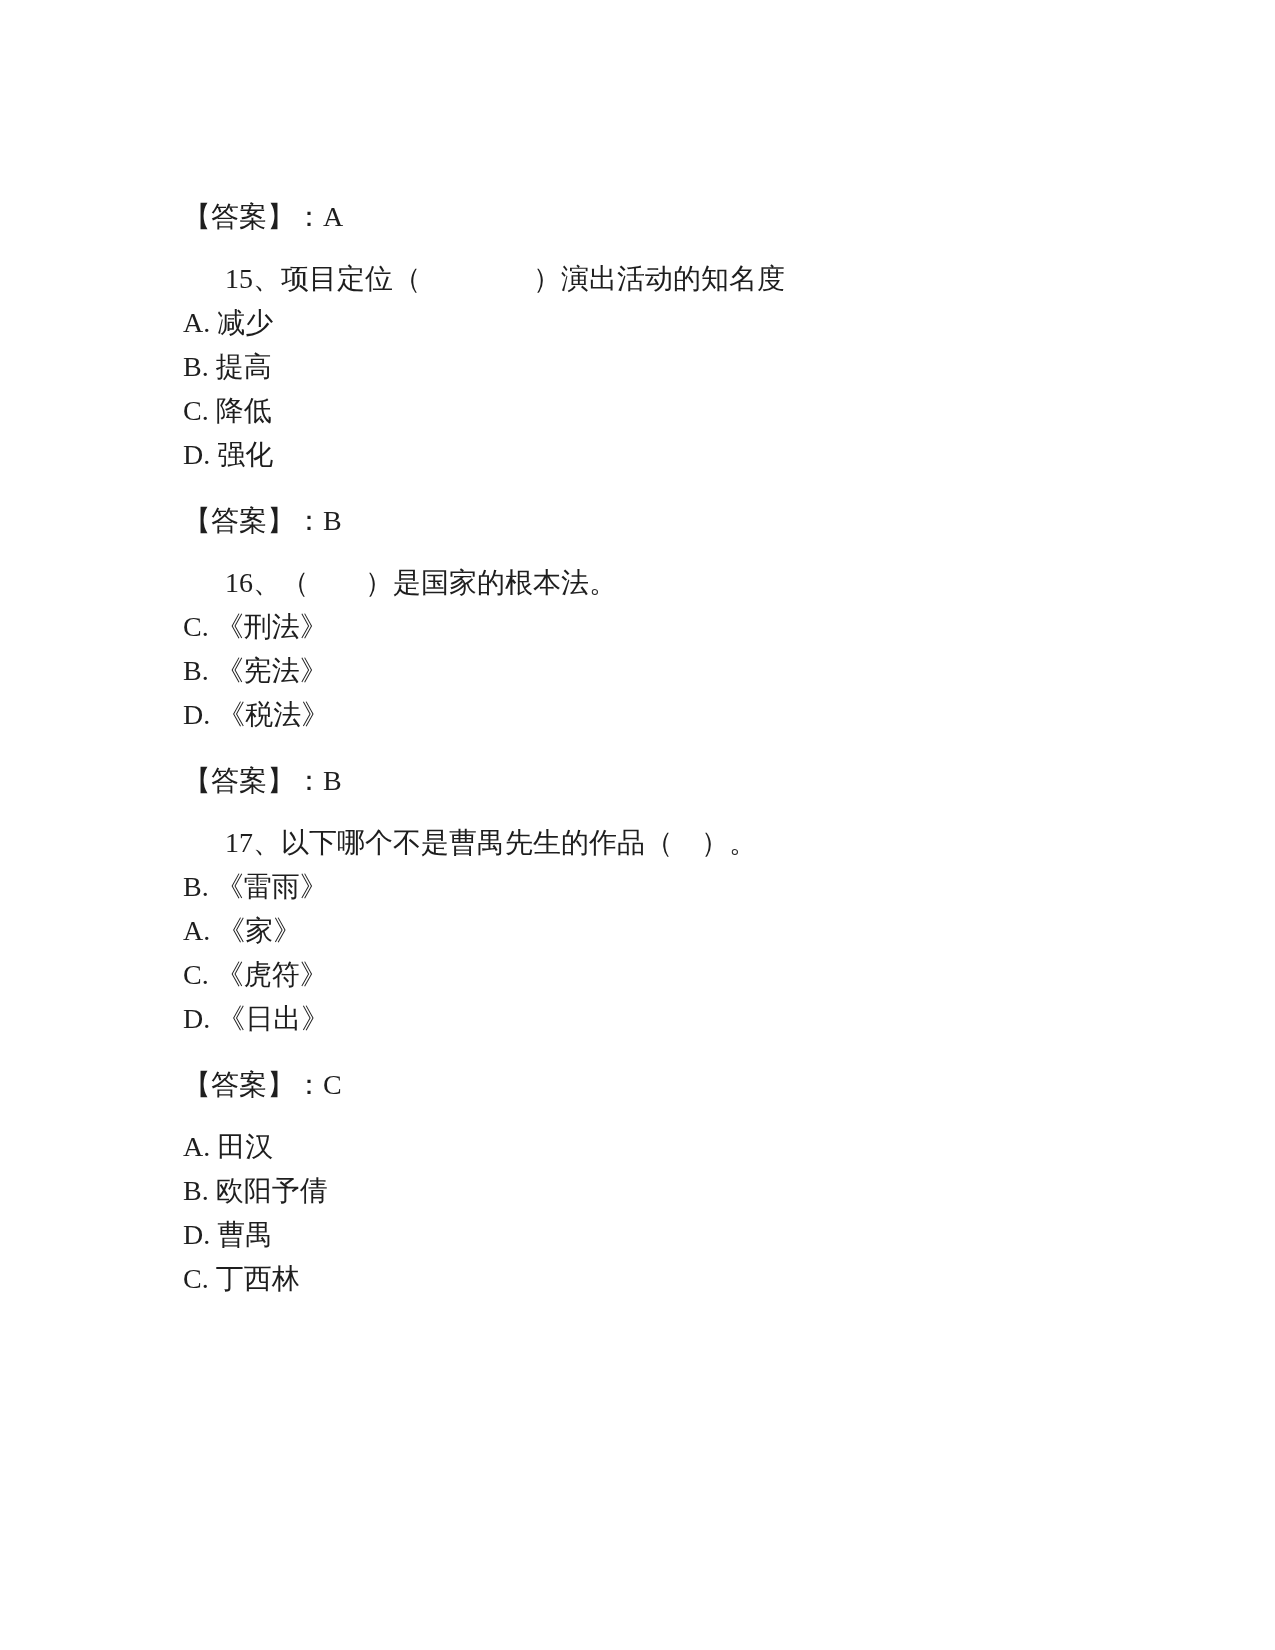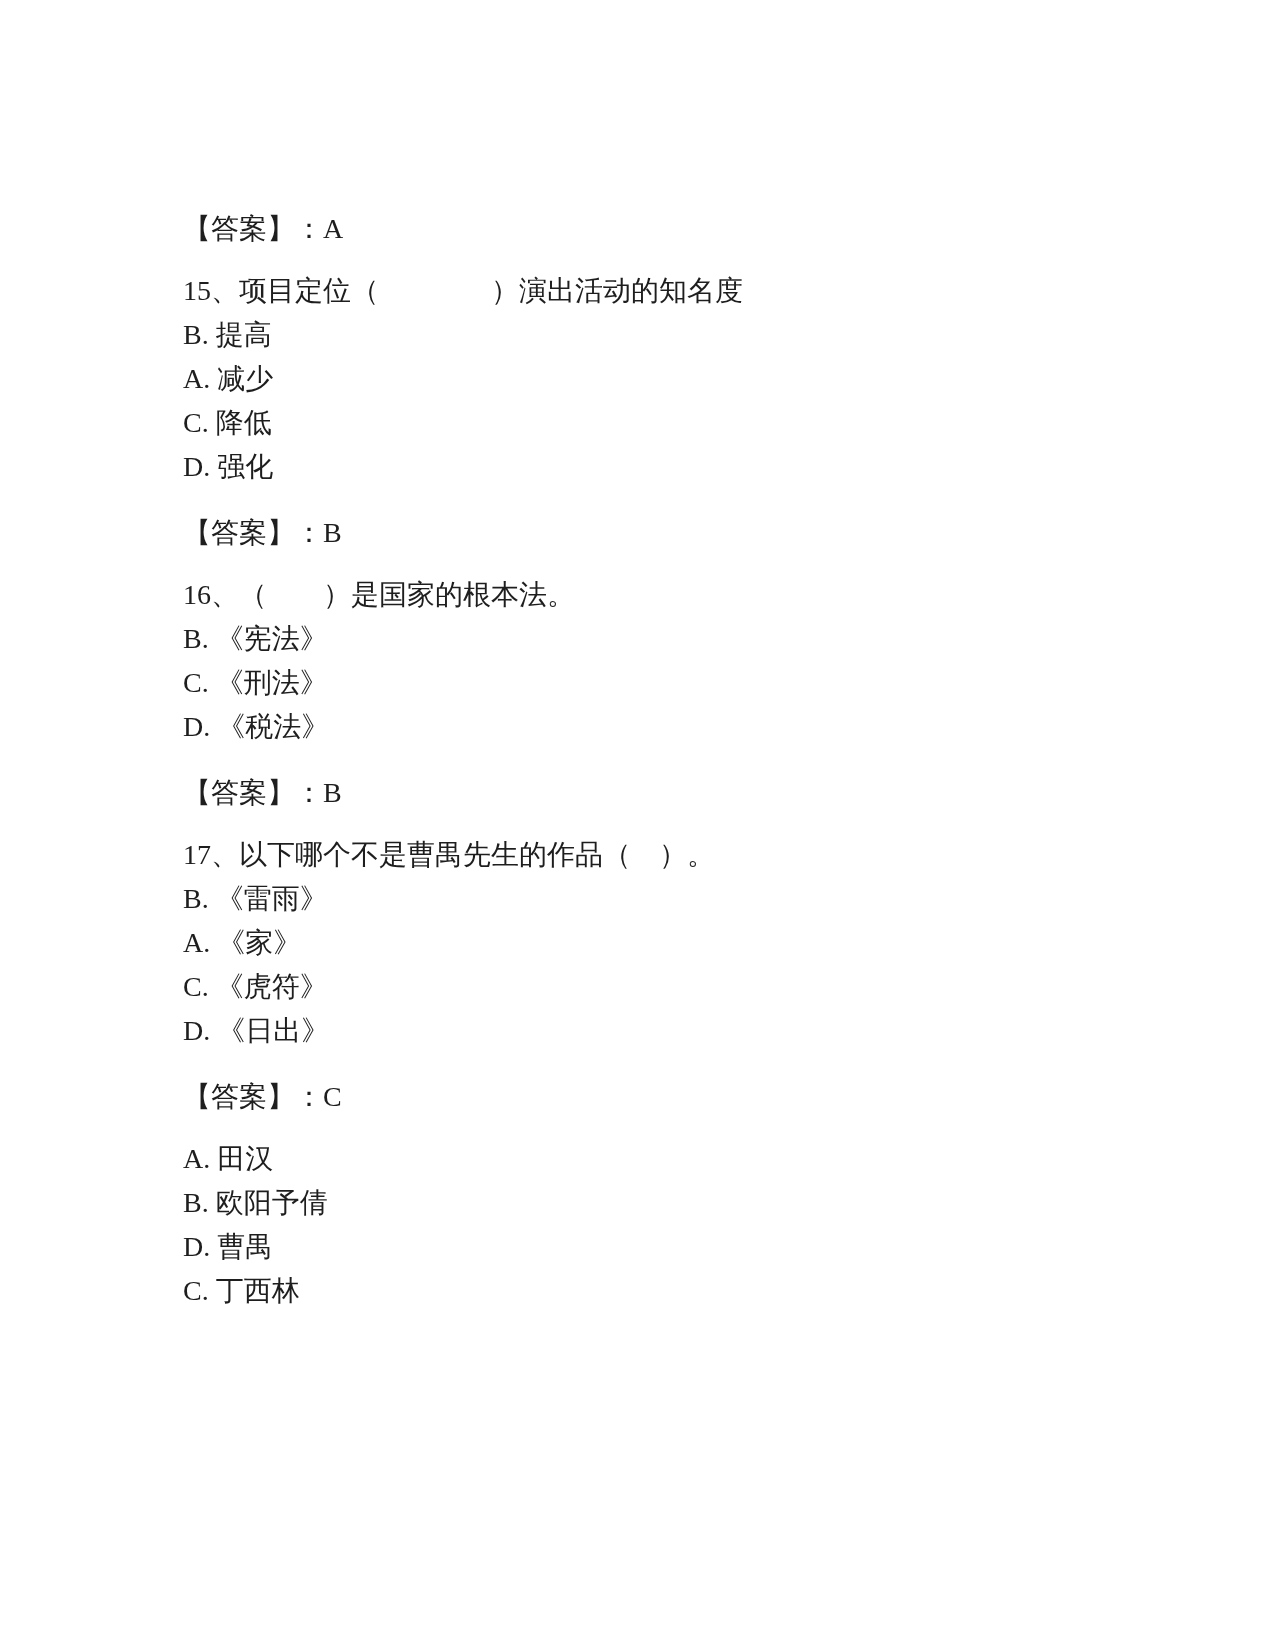--- a/index.html
+++ b/index.html
@@ -27,47 +27,48 @@
   }
   .doc p {
     margin: 0;
     padding: 0;
   }
   p.answer-line {
     margin-top: 22px;
     margin-bottom: 18px;
   }
   p.answer-line.first {
-    margin-top: 12px;
+    margin-top: 0;
   }
   p.stem {
     white-space: pre-line;
+    margin-left: 42px;
   }
 </style>
 </head>
 <body>
 
 <div class="page">
   <div class="doc">
 
     <p class="answer-line first">【答案】：A</p>
 
     <div>
       <p class="stem">15、项目定位（　　　　）演出活动的知名度</p>
+      <p class="option">A. 减少</p>
       <p class="option">B. 提高</p>
-      <p class="option">A. 减少</p>
       <p class="option">C. 降低</p>
       <p class="option">D. 强化</p>
       <p class="answer-line">【答案】：B</p>
     </div>
 
     <div>
       <p class="stem">16、（　　）是国家的根本法。</p>
+      <p class="option">C. 《刑法》</p>
       <p class="option">B. 《宪法》</p>
-      <p class="option">C. 《刑法》</p>
       <p class="option">D. 《税法》</p>
       <p class="answer-line">【答案】：B</p>
     </div>
 
     <div>
       <p class="stem">17、以下哪个不是曹禺先生的作品（　）。</p>
       <p class="option">B. 《雷雨》</p>
       <p class="option">A. 《家》</p>
       <p class="option">C. 《虎符》</p>
       <p class="option">D. 《日出》</p>

